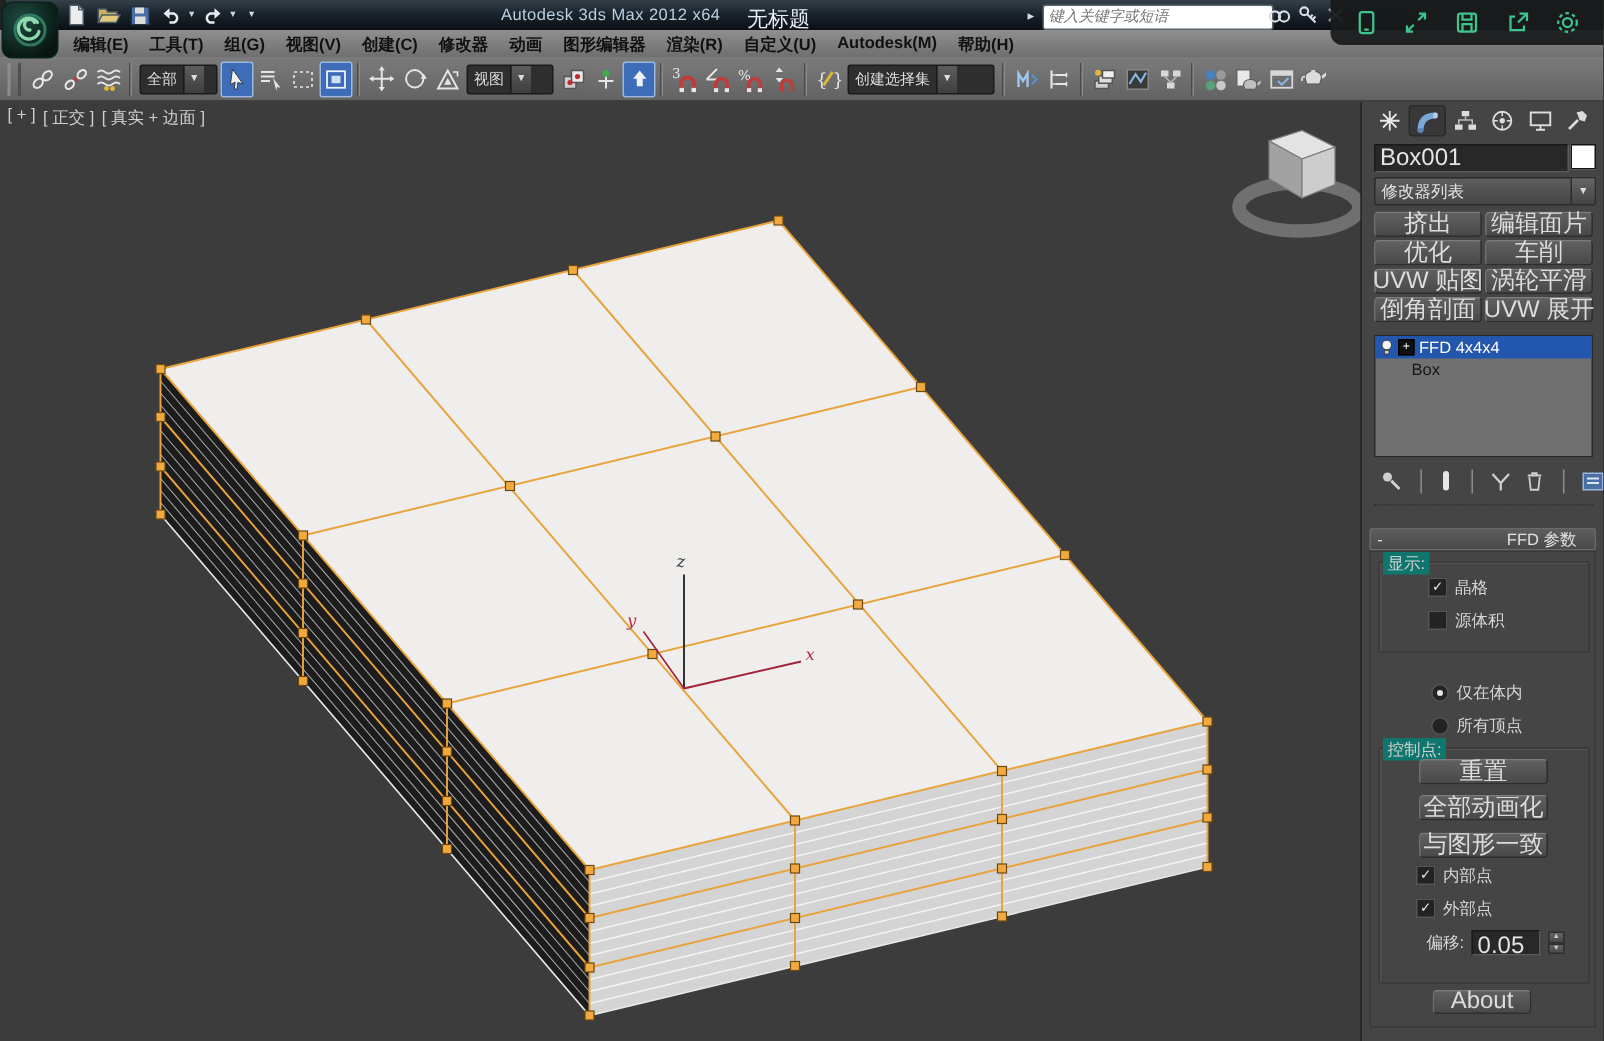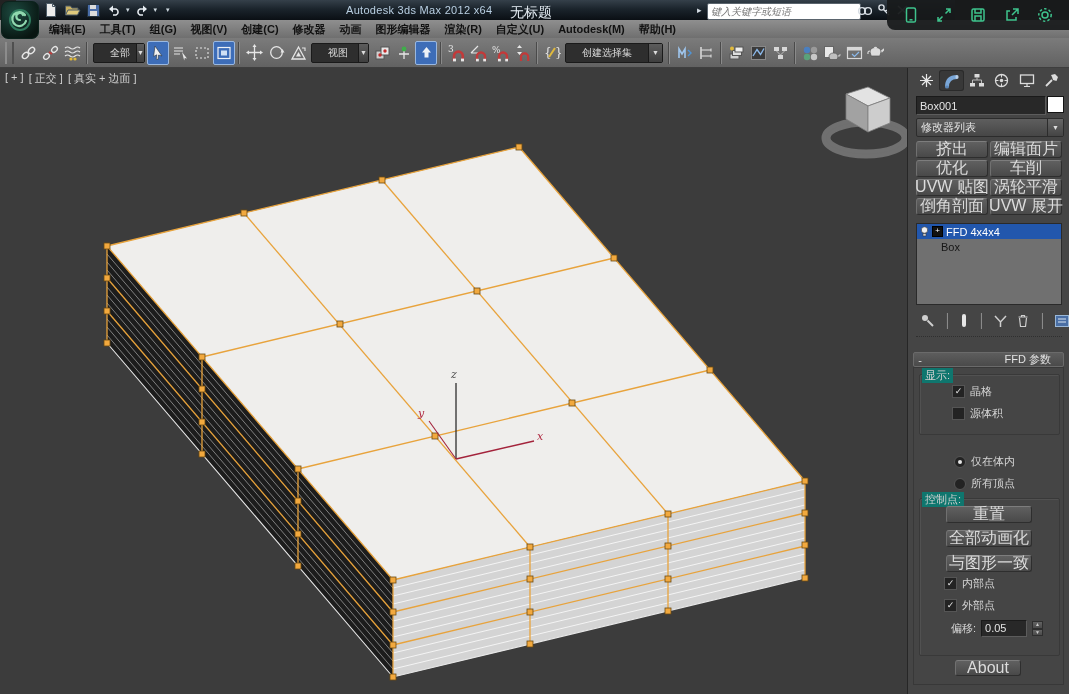--- a/index.html
+++ b/index.html
@@ -1,20 +1,20 @@
 <!DOCTYPE html>
 <html><head>
 <meta charset="utf-8">
 <style>
   html,body{margin:0;padding:0;background:#222;}
   #app{position:relative;width:1069px;height:694px;overflow:hidden;
        font-family:"Liberation Sans","DejaVu Sans",sans-serif;font-size:11px;
        -webkit-font-smoothing:antialiased;}
   
-  .titlebar{position:absolute;left:16px;top:0;width:939px;height:20px;
+  .titlebar{position:absolute;left:4px;top:0;width:939px;height:20px;
     background:linear-gradient(180deg,#35404a 0%,#1b242c 45%,#0a0f14 100%);}
   .app-title{position:absolute;left:330px;top:4px;color:#b9cfe2;font-size:11px;letter-spacing:.3px;}
   .doc-title{position:absolute;left:494px;top:4px;color:#e6eef5;font-size:14px;}
   .logo{position:absolute;left:1px;top:1px;width:36px;height:36px;border-radius:7px;z-index:5;
     background:radial-gradient(circle at 35% 30%,#1d4a40,#081511 80%);border:1px solid #0c231d;
     display:flex;align-items:center;justify-content:center;}
   .qat{position:absolute;left:42px;top:2px;display:flex;align-items:center;gap:3px;}
   .qat .qi{width:18px;height:16px;display:flex;align-items:center;justify-content:center;}
   .caret{color:#cfd8e0;font-size:7px;line-height:16px;}
   .ic-flyout{position:absolute;left:681px;top:5px;color:#d5dde4;font-size:9px;}
@@ -31,35 +31,35 @@
   
   .toolbar{position:absolute;left:0;top:38px;width:1069px;height:30px;
     background:linear-gradient(180deg,#7b7b7b,#626262);border-bottom:1px solid #3e3e3e;
     display:flex;align-items:center;box-sizing:border-box;padding-left:2px;}
   .grip{width:5px;height:22px;border-left:2px solid #8c8c8c;border-right:2px solid #4f4f4f;margin:0 3px;}
   .tbi{width:22px;height:24px;display:flex;align-items:center;justify-content:center;position:relative;flex:none;}
   .tbi.active{background:#3d6db8;border:1px solid #9ab8e0;border-radius:2px;box-sizing:border-box;}
   .tsep{width:1px;height:22px;background:#4a4a4a;border-right:1px solid #8a8a8a;margin:0 3px;flex:none;}
   .combo{height:18px;background:#2e2e2e;border:1px solid #1a1a1a;border-radius:2px;color:#ddd;
     display:flex;align-items:center;font-size:10px;flex:none;margin:0 2px;}
-  .combo .cv{padding:0 16px;white-space:nowrap;overflow:hidden;}
+  .combo .cv{padding:0 4px;white-space:nowrap;overflow:hidden;}
   .combo .ca{width:13px;height:100%;background:linear-gradient(#5c5c5c,#3f3f3f);border-left:1px solid #1a1a1a;
     display:flex;align-items:center;justify-content:center;color:#ddd;font-size:7px;}
   
   .viewport{position:absolute;left:0;top:68px;width:907px;height:626px;background:#3c3c3c;}
   .vplabel{position:absolute;left:5px;top:3px;color:#cfcfcf;font-size:11px;display:flex;gap:5px;z-index:3;}
   .vplabel span{cursor:default;}
   
   .divider{position:absolute;left:907px;top:68px;width:1px;height:626px;background:#262626;}
   .cmdpanel{position:absolute;left:908px;top:68px;width:161px;height:626px;background:#454545;color:#d6d6d6;}
   .tabs{position:absolute;left:6px;top:2px;width:150px;height:21px;display:flex;}
   .tab{width:25px;height:21px;display:flex;align-items:center;justify-content:center;border-radius:3px;}
   .tab.active{background:#383838;box-shadow:inset 0 0 0 1px #2a2a2a;}
   .fld{background:#282828;border:1px solid #1a1a1a;border-bottom-color:#5c5c5c;border-right-color:#5c5c5c;
-    color:#e4e4e4;font-size:11px;}
+    color:#e4e4e4;font-size:16px;}
   .objname{position:absolute;left:8px;top:28px;width:122px;height:15px;padding:1px 3px;}
   .swatch{position:absolute;left:139px;top:28px;width:15px;height:15px;background:#fff;border:1px solid #141414;}
   .modlist{position:absolute;left:8px;top:50px;width:146px;height:17px;background:linear-gradient(#5e5e5e,#464646);
     border:1px solid #2c2c2c;border-radius:2px;display:flex;align-items:center;justify-content:space-between;}
   .modlist .cv{padding:0 4px;font-size:11px;color:#e2e2e2;}
   .modlist .ca{width:15px;height:100%;background:linear-gradient(#666,#444);border-left:1px solid #2c2c2c;
     display:flex;align-items:center;justify-content:center;font-size:7px;color:#ddd;}
   .mxbtn{background:linear-gradient(#606060,#494949);border:1px solid #2e2e2e;border-top-color:#7d7d7d;
     border-left-color:#707070;border-radius:3px;color:#dcdcdc;font-size:16px;display:flex;
     align-items:center;justify-content:center;box-sizing:border-box;cursor:default;white-space:nowrap;}

